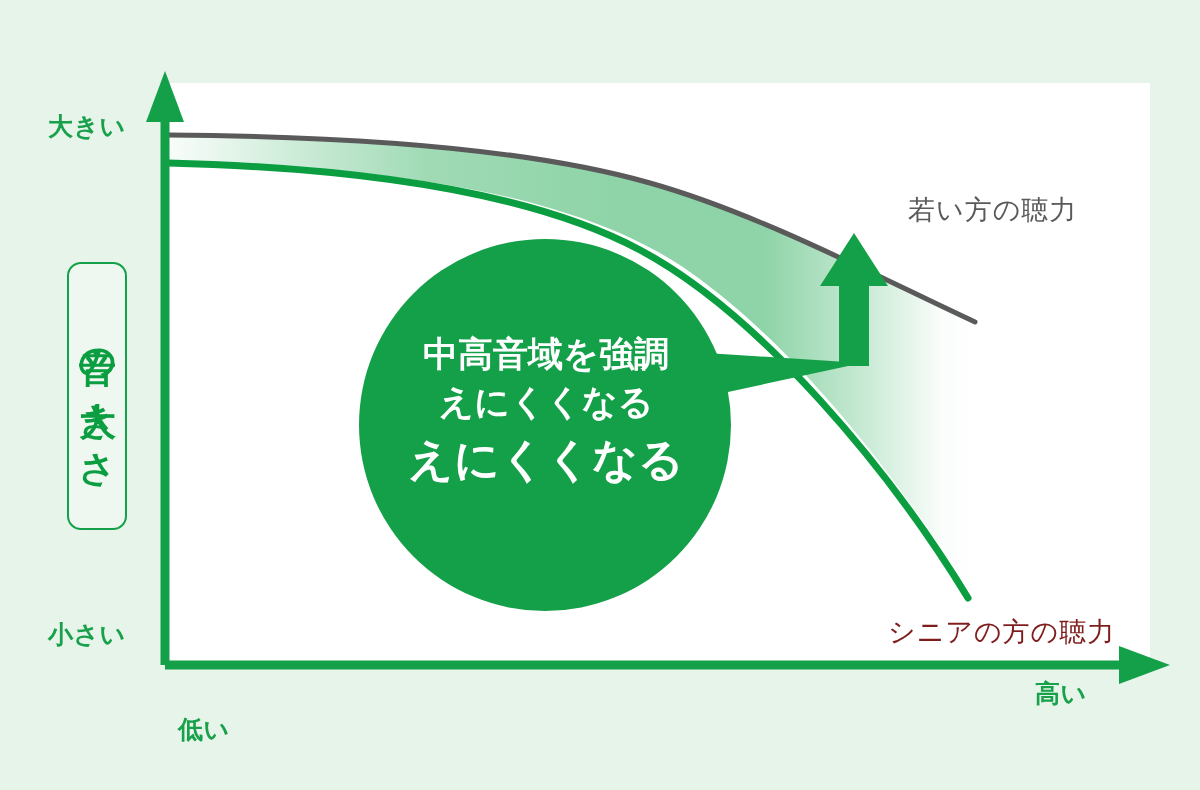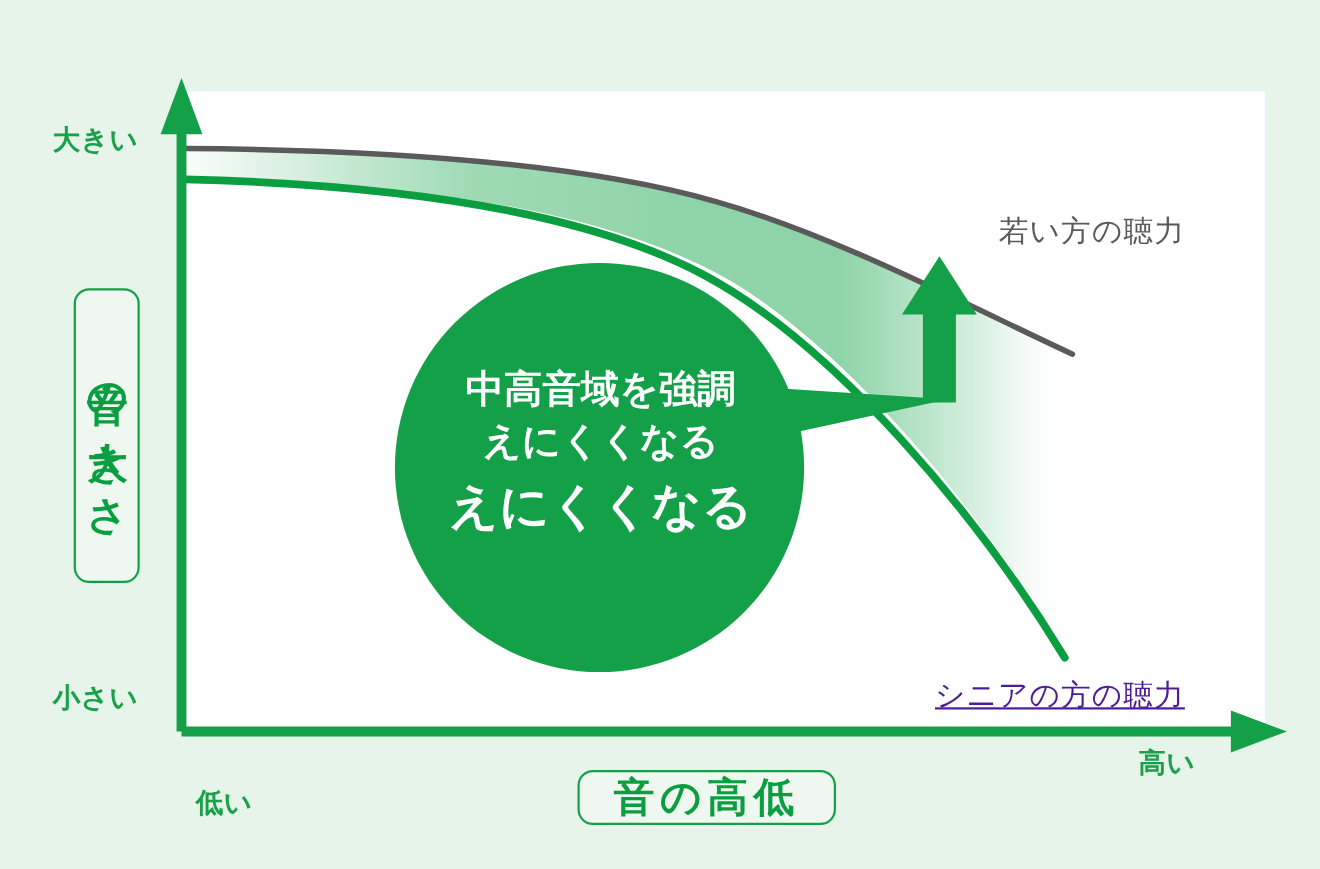--- a/index.html
+++ b/index.html
@@ -86,25 +86,24 @@
     font-size: 27px;
     font-weight: 400;
   }
   #label-young {
     left: 908px;
     top: 192px;
     color: #5a5a5a;
     letter-spacing: 1px;
   }
   #label-senior {
-    left: 850px;
+    left: 888px;
     top: 614px;
-    color: #4c1d95;
+    color: #7f1d1d;
     letter-spacing: 1px;
-    text-decoration: underline;
   }
 
   .callout-text {
     position: absolute;
     left: 360px;
     top: 330px;
     width: 372px;
     text-align: center;
     color: #ffffff;
     pointer-events: none;
@@ -188,21 +187,20 @@
   <div class="axis-tip-label" id="label-loud">大きい</div>
 
   <div class="axis-tip-label" id="label-quiet">小さい</div>
 
   <div class="axis-tip-label" id="label-low">低い</div>
 
   <div class="axis-tip-label" id="label-high">高い</div>
 
   <div class="boxed-axis-title" id="y-axis-title">音の大きさ</div>
 
-  <div class="boxed-axis-title" id="x-axis-title">音の高低</div>
 
   <div class="curve-label" id="label-young">若い方の聴力</div>
 
   <div class="curve-label" id="label-senior">シニアの方の聴力</div>
 
   <div class="callout-text">
     <div class="callout-line-small">中高音域を強調</div>
     <div class="callout-line-small">えにくくなる</div>
     <div class="callout-line-big">えにくくなる</div>
   </div>

